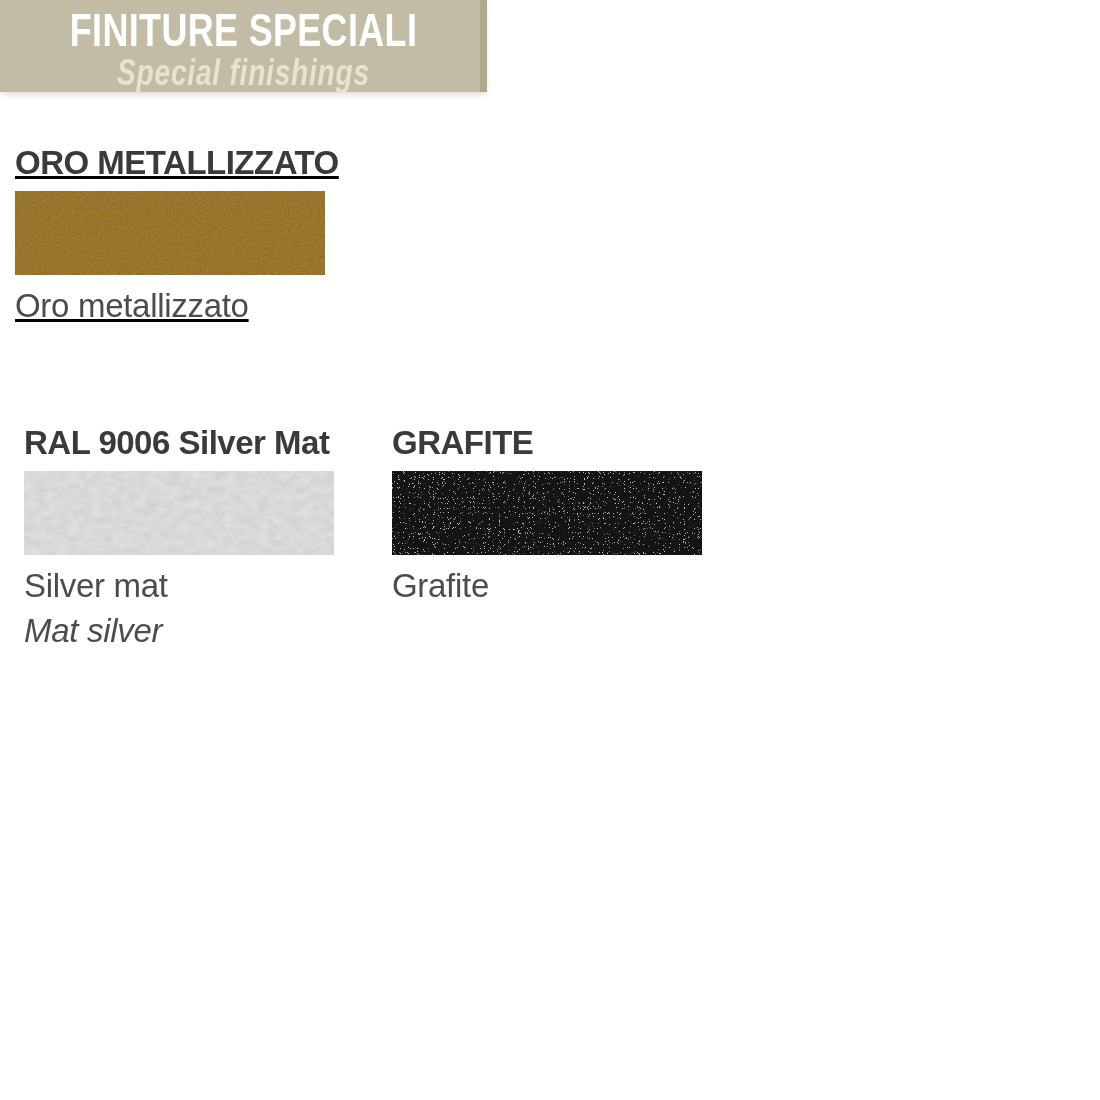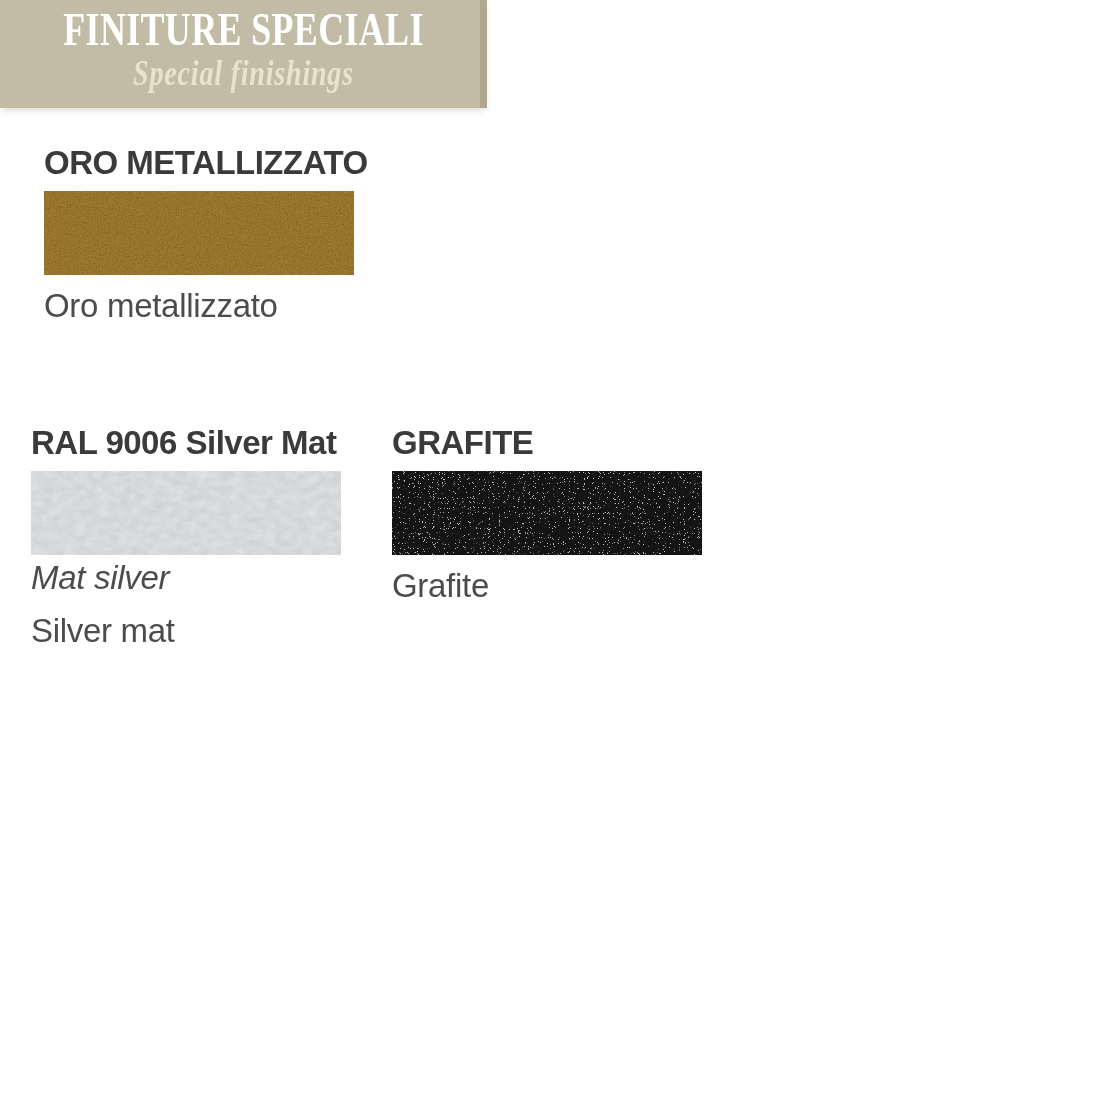--- a/index.html
+++ b/index.html
@@ -10,23 +10,22 @@
   .page{
     position:relative;
     width:1100px;height:1100px;
     background:#ffffff;
     overflow:hidden;
   }
 
   
   .banner{
     position:absolute;left:0;top:0;
-    width:487px;height:108px;
+    width:487px;height:92px;
     box-shadow:0 4px 7px -2px rgba(120,115,95,.28);
-    font-family:Liberation Serif, serif;
   }
   .banner-edge{
     position:absolute;right:0;top:0;
     width:7px;height:100%;
   }
   .banner-text{
     position:absolute;left:0;top:0;width:100%;height:100%;
     transform:scaleX(.78);transform-origin:50% 50%;
     text-align:center;
   }
@@ -37,23 +36,23 @@
   }
   .banner-subtitle{
     margin:0;
     font-size:36px;line-height:36px;
     font-style:italic;font-weight:bold;
     letter-spacing:1px;
   }
 
   
   .finish{position:absolute;width:430px;}
-  .finish.s0{left:44px;top:148px;}
+  .finish.s0{left:15px;top:148px;text-decoration:underline;}
   .finish.s1{left:392px;top:148px;}
-  .finish.s2{left:31px;top:428px;}
+  .finish.s2{left:24px;top:428px;}
   .finish.s3{left:392px;top:428px;}
   .finish.s4{left:31px;top:690px;}
 
   .fheading{
     margin:0;
     font-size:33px;line-height:30px;
     font-weight:bold;color:#3a3a3a;
     letter-spacing:-.5px;
     white-space:pre;
   }
@@ -129,22 +128,22 @@
 
 
   <section class="finish s2">
     <h2 class="fheading">RAL 9006 Silver Mat</h2>
     <div class="swatch">
       <svg viewBox="0 0 310 84" preserveAspectRatio="none">
         <rect width="310" height="84" fill="#cacbcd"></rect>
         <rect width="310" height="84" filter="url(#tx-silver)" opacity="0.55"></rect>
       </svg>
     </div>
+    <div class="flabel it-first">Silver mat</div>
     <div class="flabel en">Mat silver</div>
-    <div class="flabel it-first">Silver mat</div>
   </section>
 
   <section class="finish s3">
     <h2 class="fheading">GRAFITE</h2>
     <div class="swatch">
       <svg viewBox="0 0 310 84" preserveAspectRatio="none">
         <rect width="310" height="84" fill="#141414"></rect>
         <rect width="310" height="84" filter="url(#tx-speck-soft)" opacity="0.85"></rect>
       </svg>
     </div>

